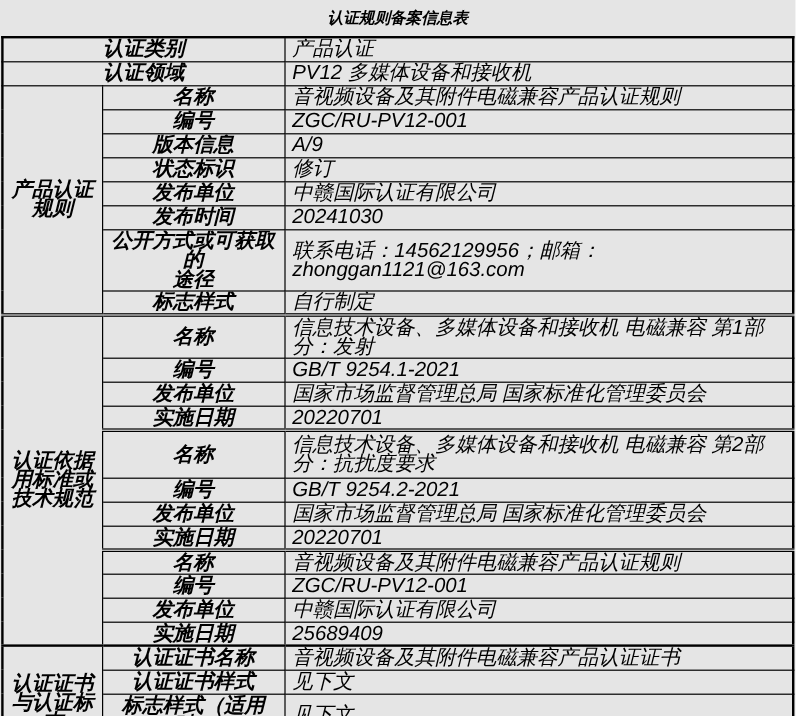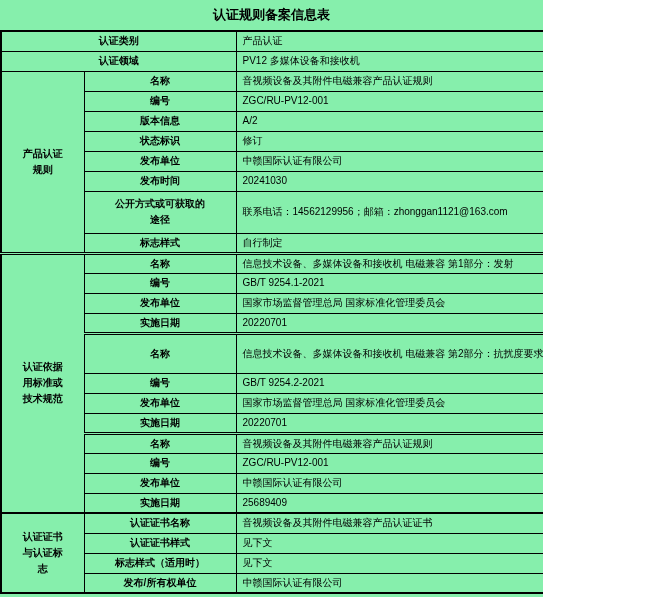--- a/index.html
+++ b/index.html
@@ -3,42 +3,43 @@
 <meta charset="utf-8">
 <style>
   html, body {
     margin: 0;
     padding: 0;
     background: #ffffff;
     color: #000000;
     font-family: "Liberation Sans", sans-serif;
   }
   .page {
-    width: 543px;
+    width: 663px;
     height: 597px;
-    background: #86efac;
+    background: #e5e5e5;
     overflow: hidden;
+    font-style: italic;
   }
   .title {
     text-align: center;
     font-weight: bold;
     font-size: 13px;
     padding: 7px 0 8px 0;
     line-height: 15px;
   }
   table.info {
     border-collapse: collapse;
     table-layout: fixed;
     width: 659px;
     margin: 0 auto;
     border: 2px solid #000000;
   }
   table.info td {
     border: 1px solid #000000;
-    font-size: 10px;
+    font-size: 17px;
     line-height: 16px;
     overflow: hidden;
     vertical-align: middle;
   }
   tr.r { height: 20px; }
   tr.r-tall { height: 42px; }
   tr.r-tall2 { height: 40px; }
   td.glabel {
     font-weight: bold;
     text-align: center;
@@ -86,21 +87,21 @@
 规则</td>
       <td class="flabel">名称</td>
       <td class="fvalue">音视频设备及其附件电磁兼容产品认证规则</td>
     </tr>
     <tr class="r">
       <td class="flabel">编号</td>
       <td class="fvalue">ZGC/RU-PV12-001</td>
     </tr>
     <tr class="r">
       <td class="flabel">版本信息</td>
-      <td class="fvalue">A/2</td>
+      <td class="fvalue">A/9</td>
     </tr>
     <tr class="r">
       <td class="flabel">状态标识</td>
       <td class="fvalue">修订</td>
     </tr>
     <tr class="r">
       <td class="flabel">发布单位</td>
       <td class="fvalue">中赣国际认证有限公司</td>
     </tr>
     <tr class="r">

